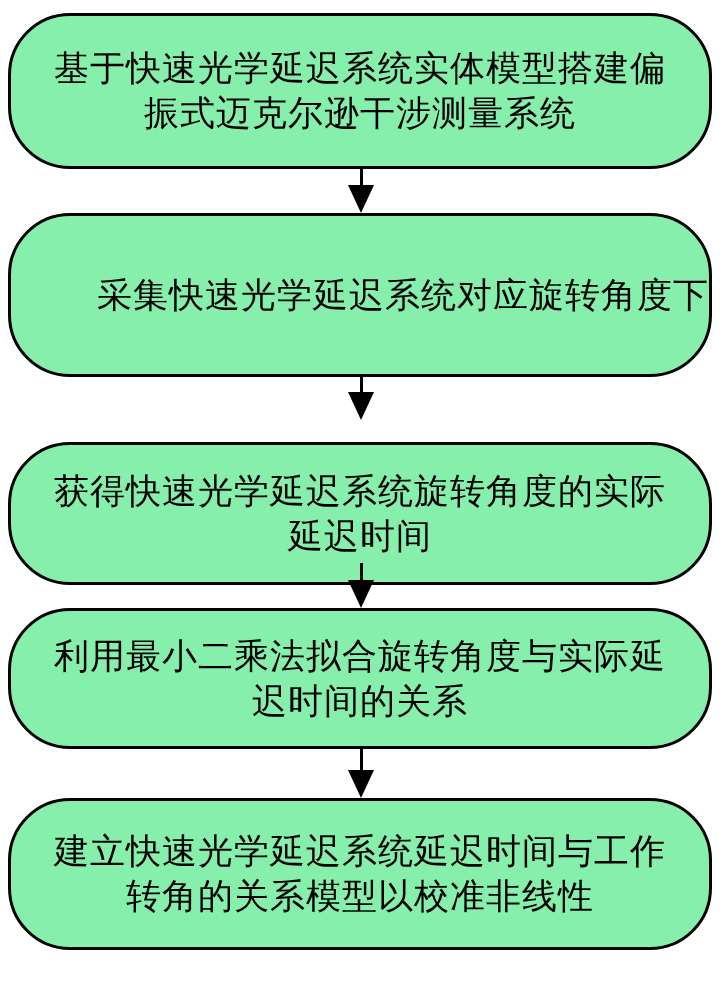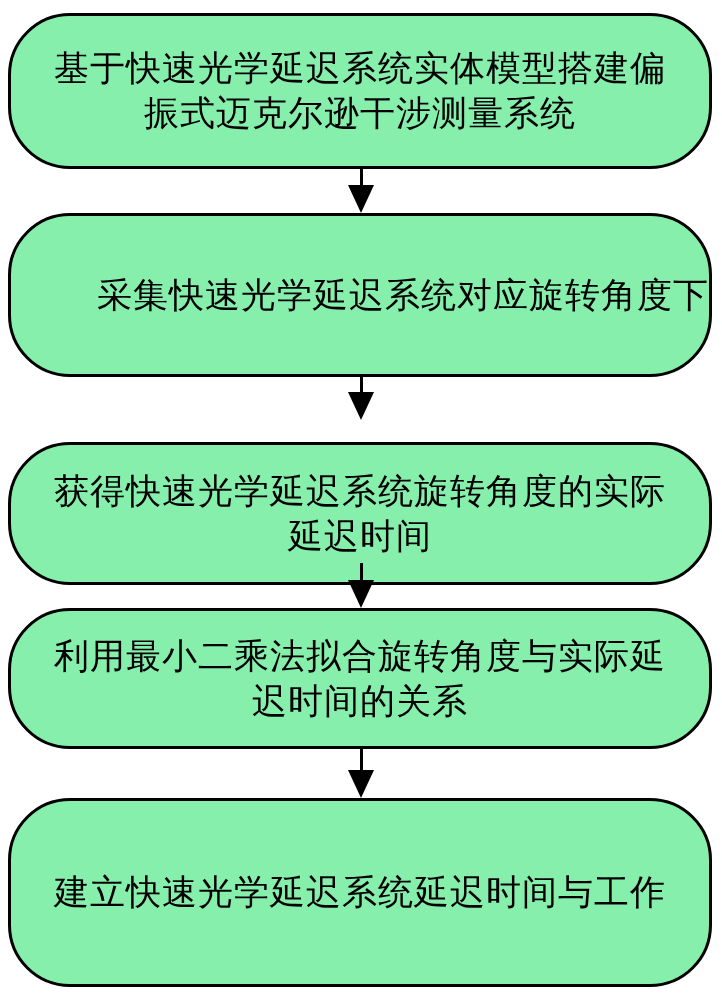--- a/index.html
+++ b/index.html
@@ -55,21 +55,21 @@
   }
   
   .box-1 { top: 13px;  height: 156px; }
   .arr-1 { top: 169px; height: 44px; }
   .box-2 { top: 213px; height: 164px; align-items: flex-end; }
   .arr-2 { top: 377px; height: 43px; }
   .box-3 { top: 442px; height: 143px; }
   .arr-3 { top: 563px; height: 45px; }
   .box-4 { top: 608px; height: 141px; }
   .arr-4 { top: 749px; height: 49px; }
-  .box-5 { top: 798px; height: 189px; }
+  .box-5 { top: 798px; height: 152px; }
 </style>
 </head>
 <body>
 
 <div class="canvas">
 
   <div class="step-box box-1">
     <div>基于快速光学延迟系统实体模型搭建偏</div>
     <div>振式迈克尔逊干涉测量系统</div>
   </div>
@@ -103,15 +103,16 @@
     <div>迟时间的关系</div>
   </div>
 
   <div class="arrow arr-4">
     <div class="stem"></div>
     <div class="head"></div>
   </div>
 
   <div class="step-box box-5">
     <div>建立快速光学延迟系统延迟时间与工作</div>
+    <div>转角的关系模型以校准非线性</div>
   </div>
 
 </div>
 
 </body></html>

